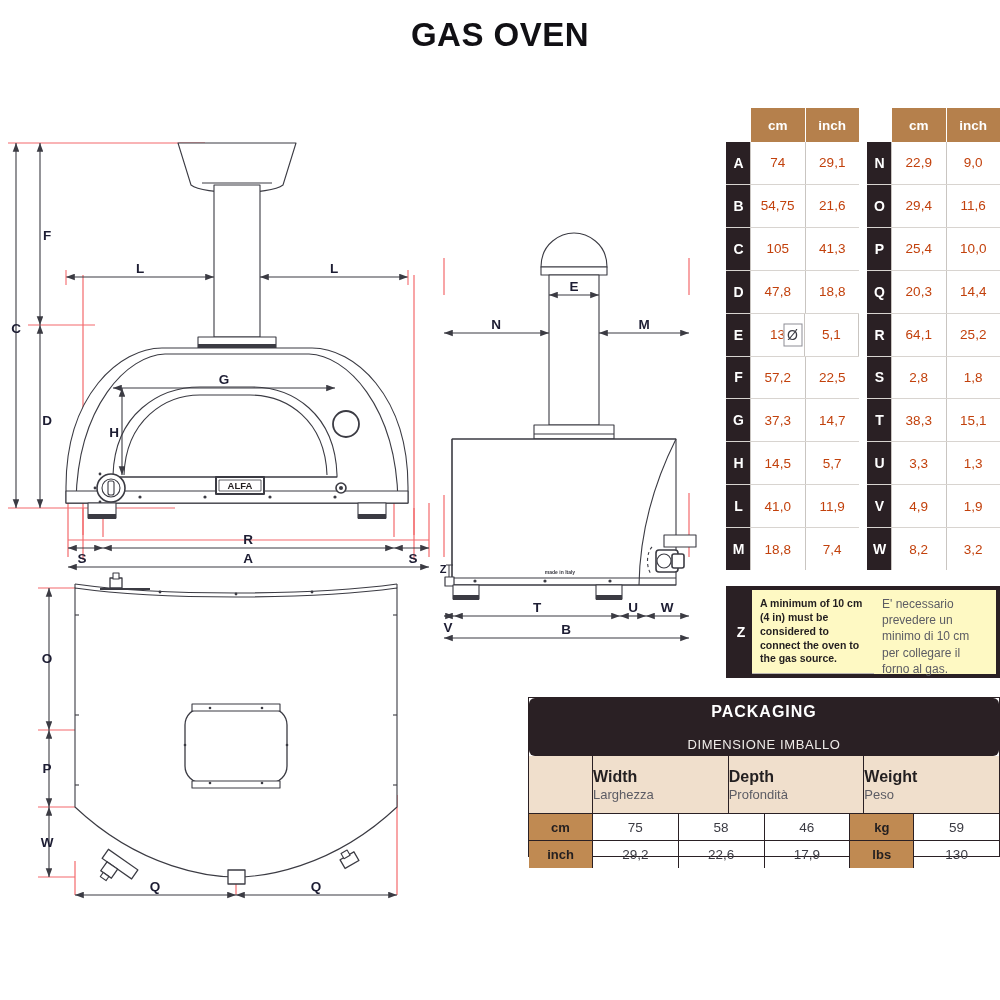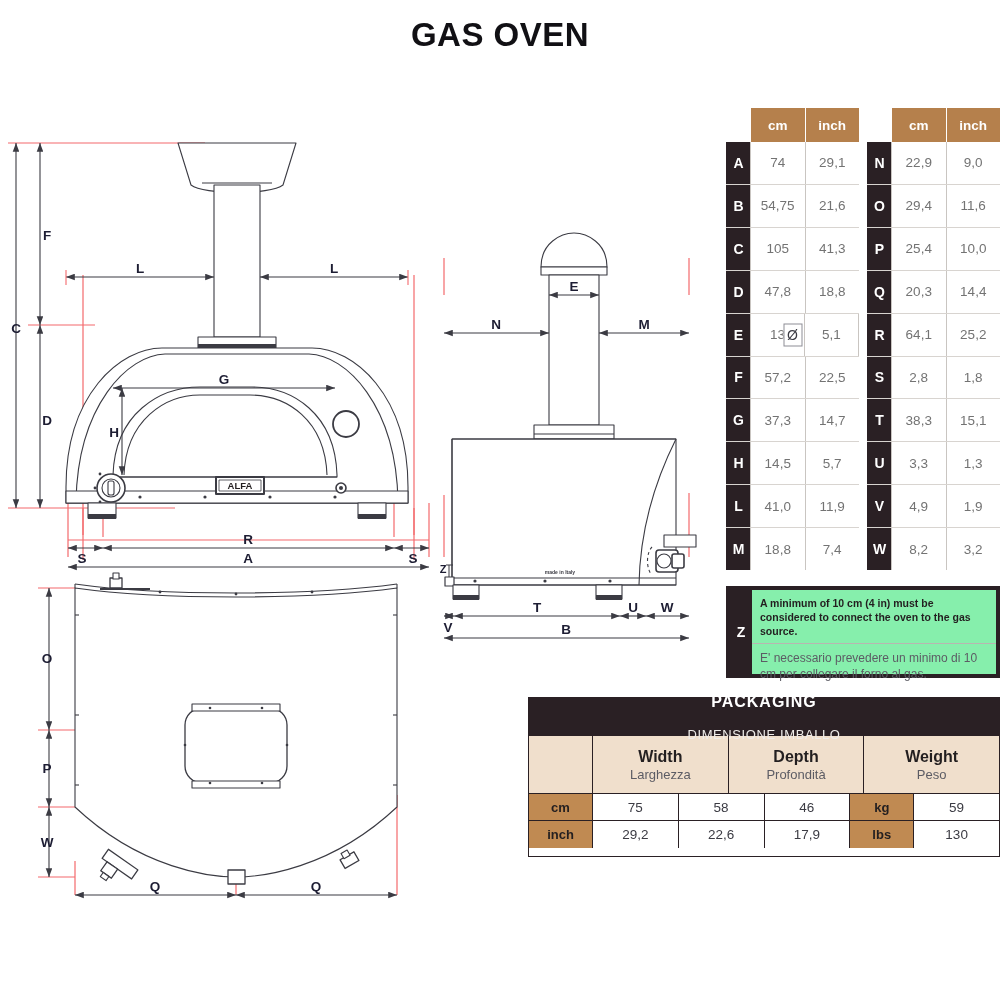--- a/index.html
+++ b/index.html
@@ -42,21 +42,21 @@
   .dim-row { flex:1; display:flex; border-bottom:1px solid #d8d4d0; position:relative; }
   .dim-row:last-child { border-bottom:none; }
   .dim-letter {
     width:25px; background:#2a2024; color:#ffffff;
     font-size:14px; font-weight:bold;
     display:flex; align-items:center; justify-content:center;
   }
   .dim-cell {
     flex:1; background:#ffffff;
     display:flex; align-items:center; justify-content:center;
-    font-size:13.5px; color:#737373;
+    font-size:13.5px; color:#c2410c;
     border-right:1px solid #c9c5c1;
     border-left:1px solid #c9c5c1;
     margin-left:-1px;
   }
   .dim-cell:first-of-type { border-left:none; margin-left:0; }
   .dim-cell:last-child { border-right:none; }
   .dia-badge {
     position:absolute; left:50%; top:50%;
     transform:translate(-50%,-50%);
     width:19px; height:23px;
@@ -72,47 +72,47 @@
   #z-note {
     position:absolute; left:726px; top:586px; width:274px; height:92px;
     background:#2a2024;
     display:flex;
     padding:4px;
   }
   .z-letter {
     width:22px; color:#ffffff; font-size:14px; font-weight:bold;
     display:flex; align-items:center; justify-content:center;
   }
-  .z-texts { flex:1; display:flex; flex-direction:column; background:#86efac; }
+  .z-texts { flex:1; display:flex; flex-direction:row; background:#fef9c3; }
   .z-en {
     flex:1; padding:7px 8px 4px 8px;
     font-size:10.5px; font-weight:bold; line-height:1.32; color:#231f20;
     border-bottom:1px solid #b9b5b1;
   }
   .z-it {
     flex:1; padding:6px 8px;
     font-size:12px; line-height:1.35; color:#5c5c64;
   }
 
   
   #pack-table {
     position:absolute; left:528px; top:697px; width:472px; height:160px;
     border:1px solid #2a2024; background:#ffffff;
   }
   #pack-head {
-    height:38px; background:#2a2024; color:#ffffff;
-    display:flex; flex-direction:column; align-items:center; justify-content:center;
+    height:58px; background:#2a2024; color:#ffffff;
+    display:flex; flex-direction:column; align-items:center; justify-content:center;border-radius:6px;
   }
   #pack-head .t1 { font-size:16px; font-weight:bold; letter-spacing:1px; }
   #pack-head .t2 { font-size:13px; letter-spacing:0.6px; color:#efece9; margin-top:16px; }
   #pack-cols { height:58px; display:flex; background:#f0dfcc; border-bottom:1px solid #2a2024; }
   .pack-unitcol { width:64px; border-right:1px solid #2a2024; }
   .pack-col {
     flex:1; border-right:1px solid #2a2024;
-    display:flex; flex-direction:column; align-items:center; justify-content:center;
+    display:flex; flex-direction:column; align-items:flex-start; justify-content:center;
   }
   .pack-col:last-child { border-right:none; }
   .pack-col .ce { font-size:16px; font-weight:bold; color:#231f20; }
   .pack-col .ci { font-size:13px; color:#5c5c64; margin-top:1px; }
   .pack-row { height:27px; display:flex; border-bottom:1px solid #2a2024; }
   .pack-row:last-child { border-bottom:none; }
   .pack-unit {
     width:64px; background:#c08a52; color:#231f20;
     font-size:13px; font-weight:bold;
     display:flex; align-items:center; justify-content:center;

